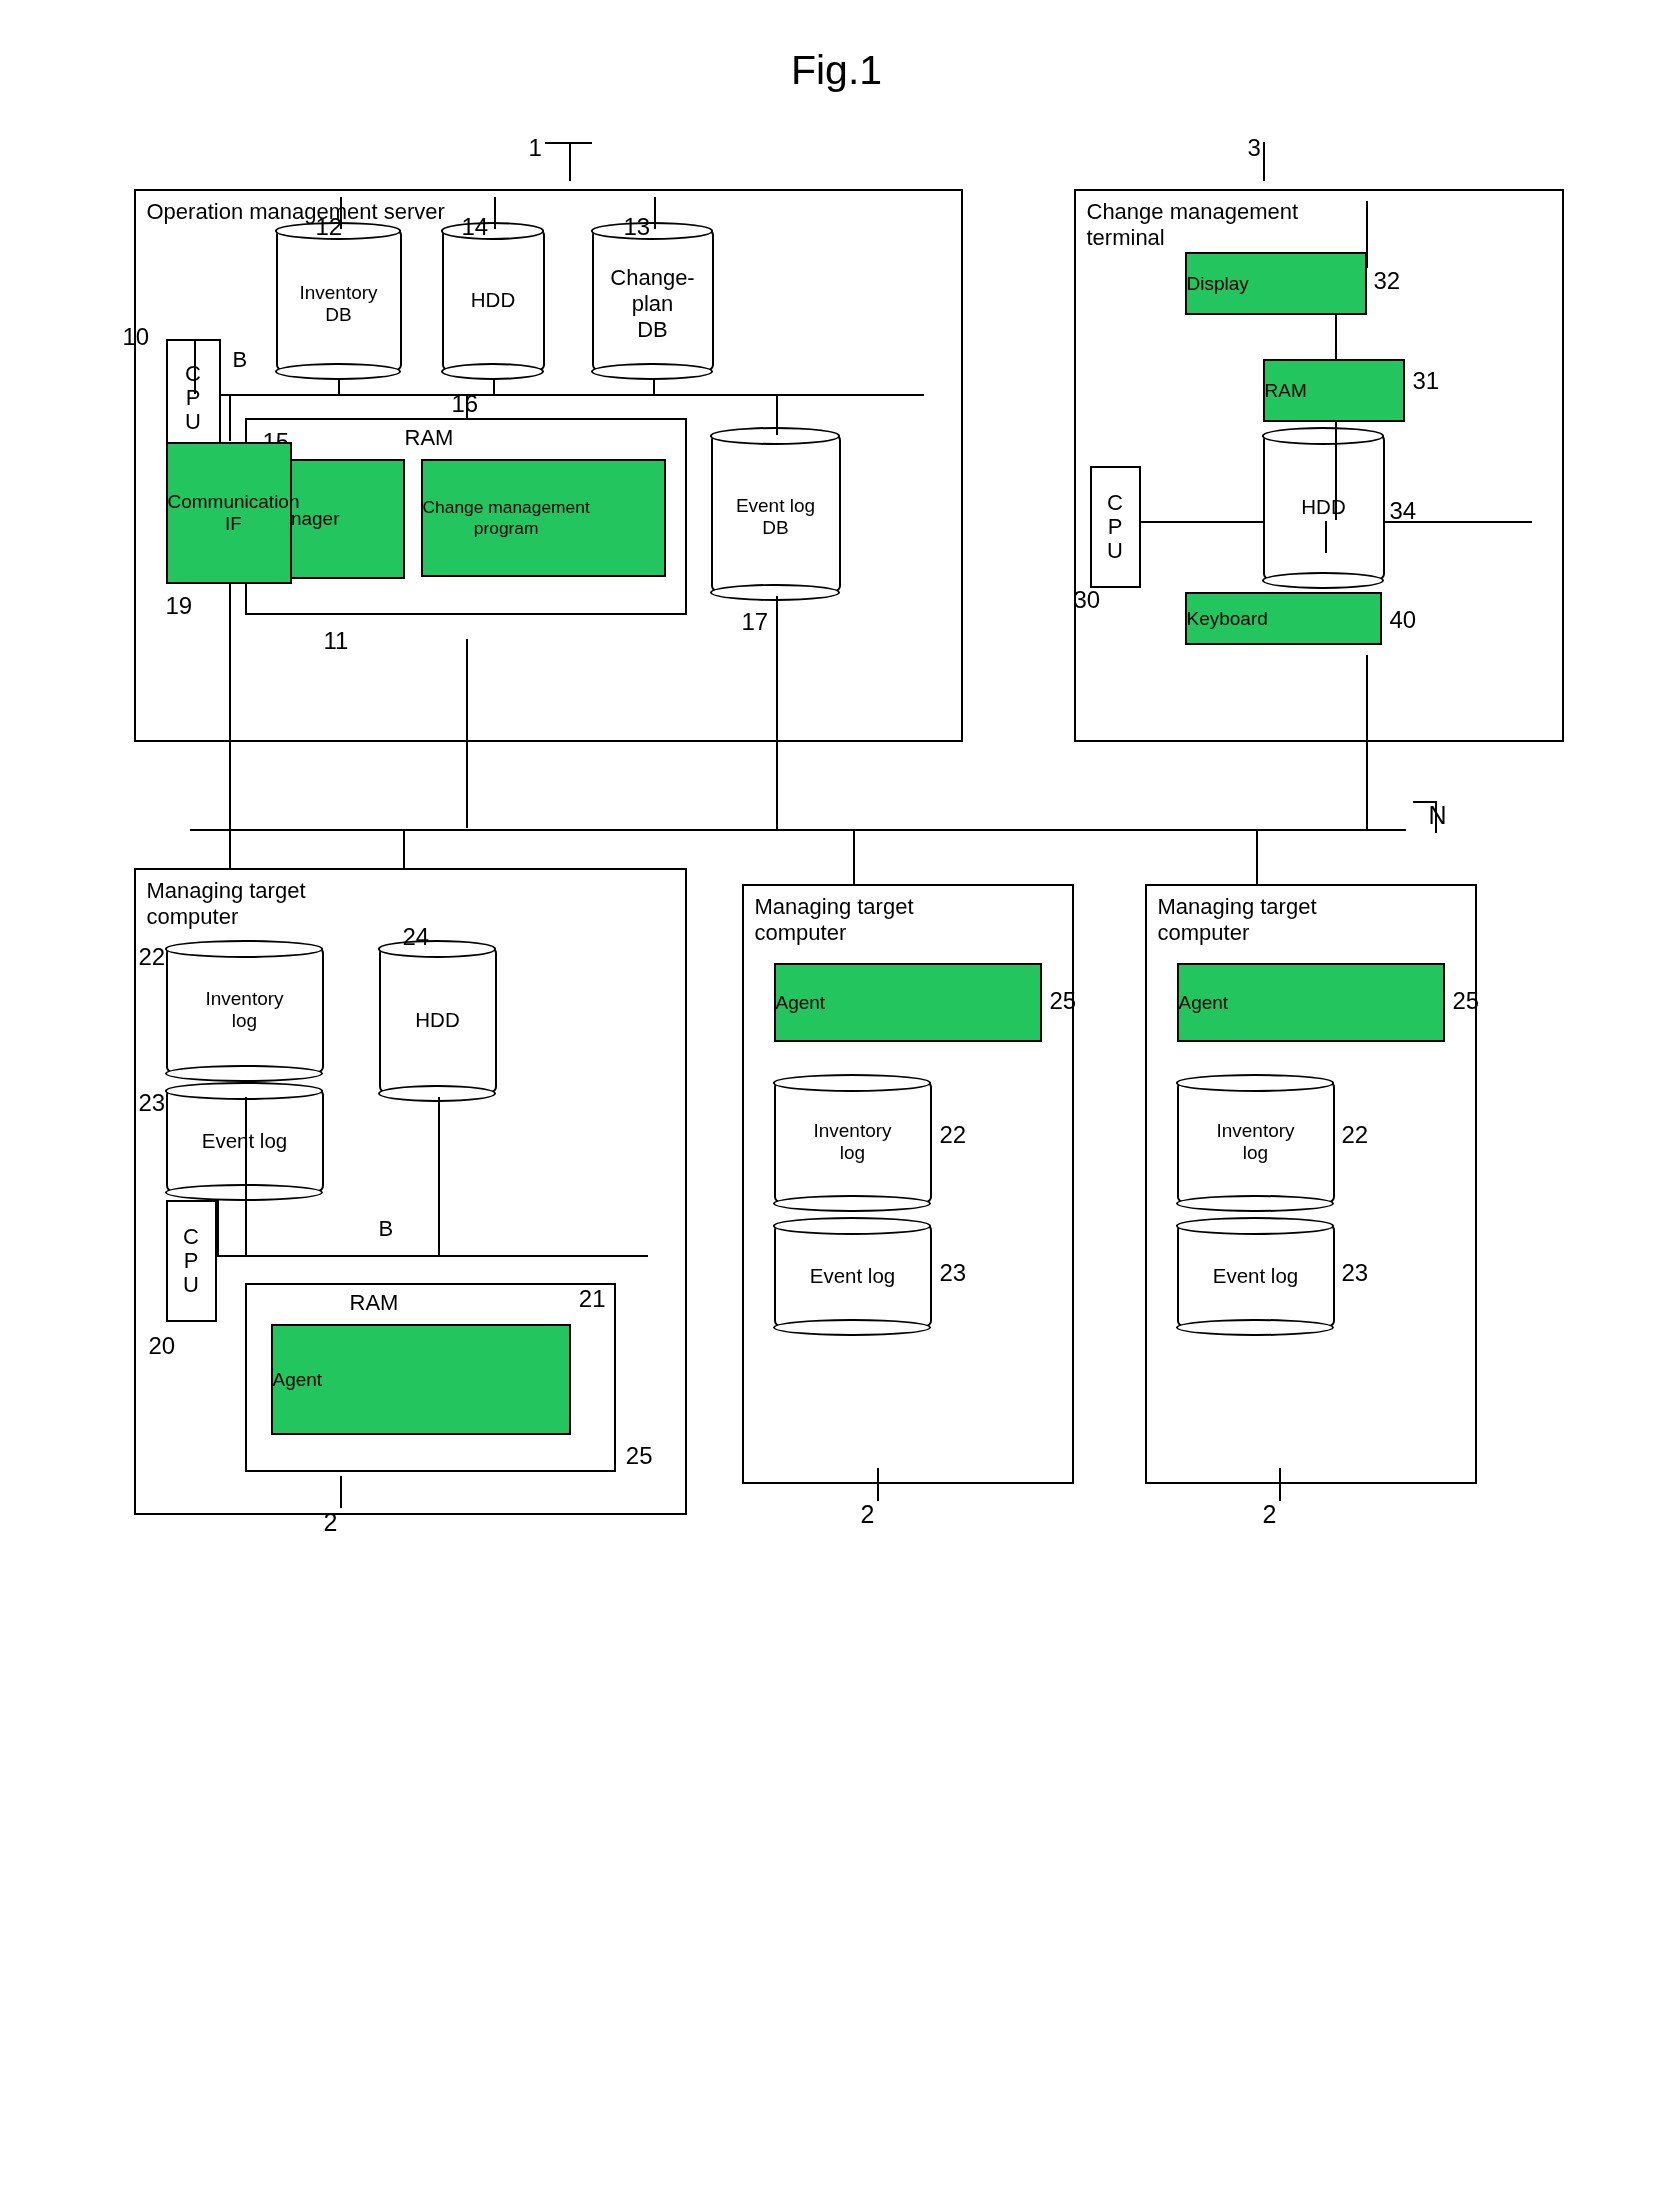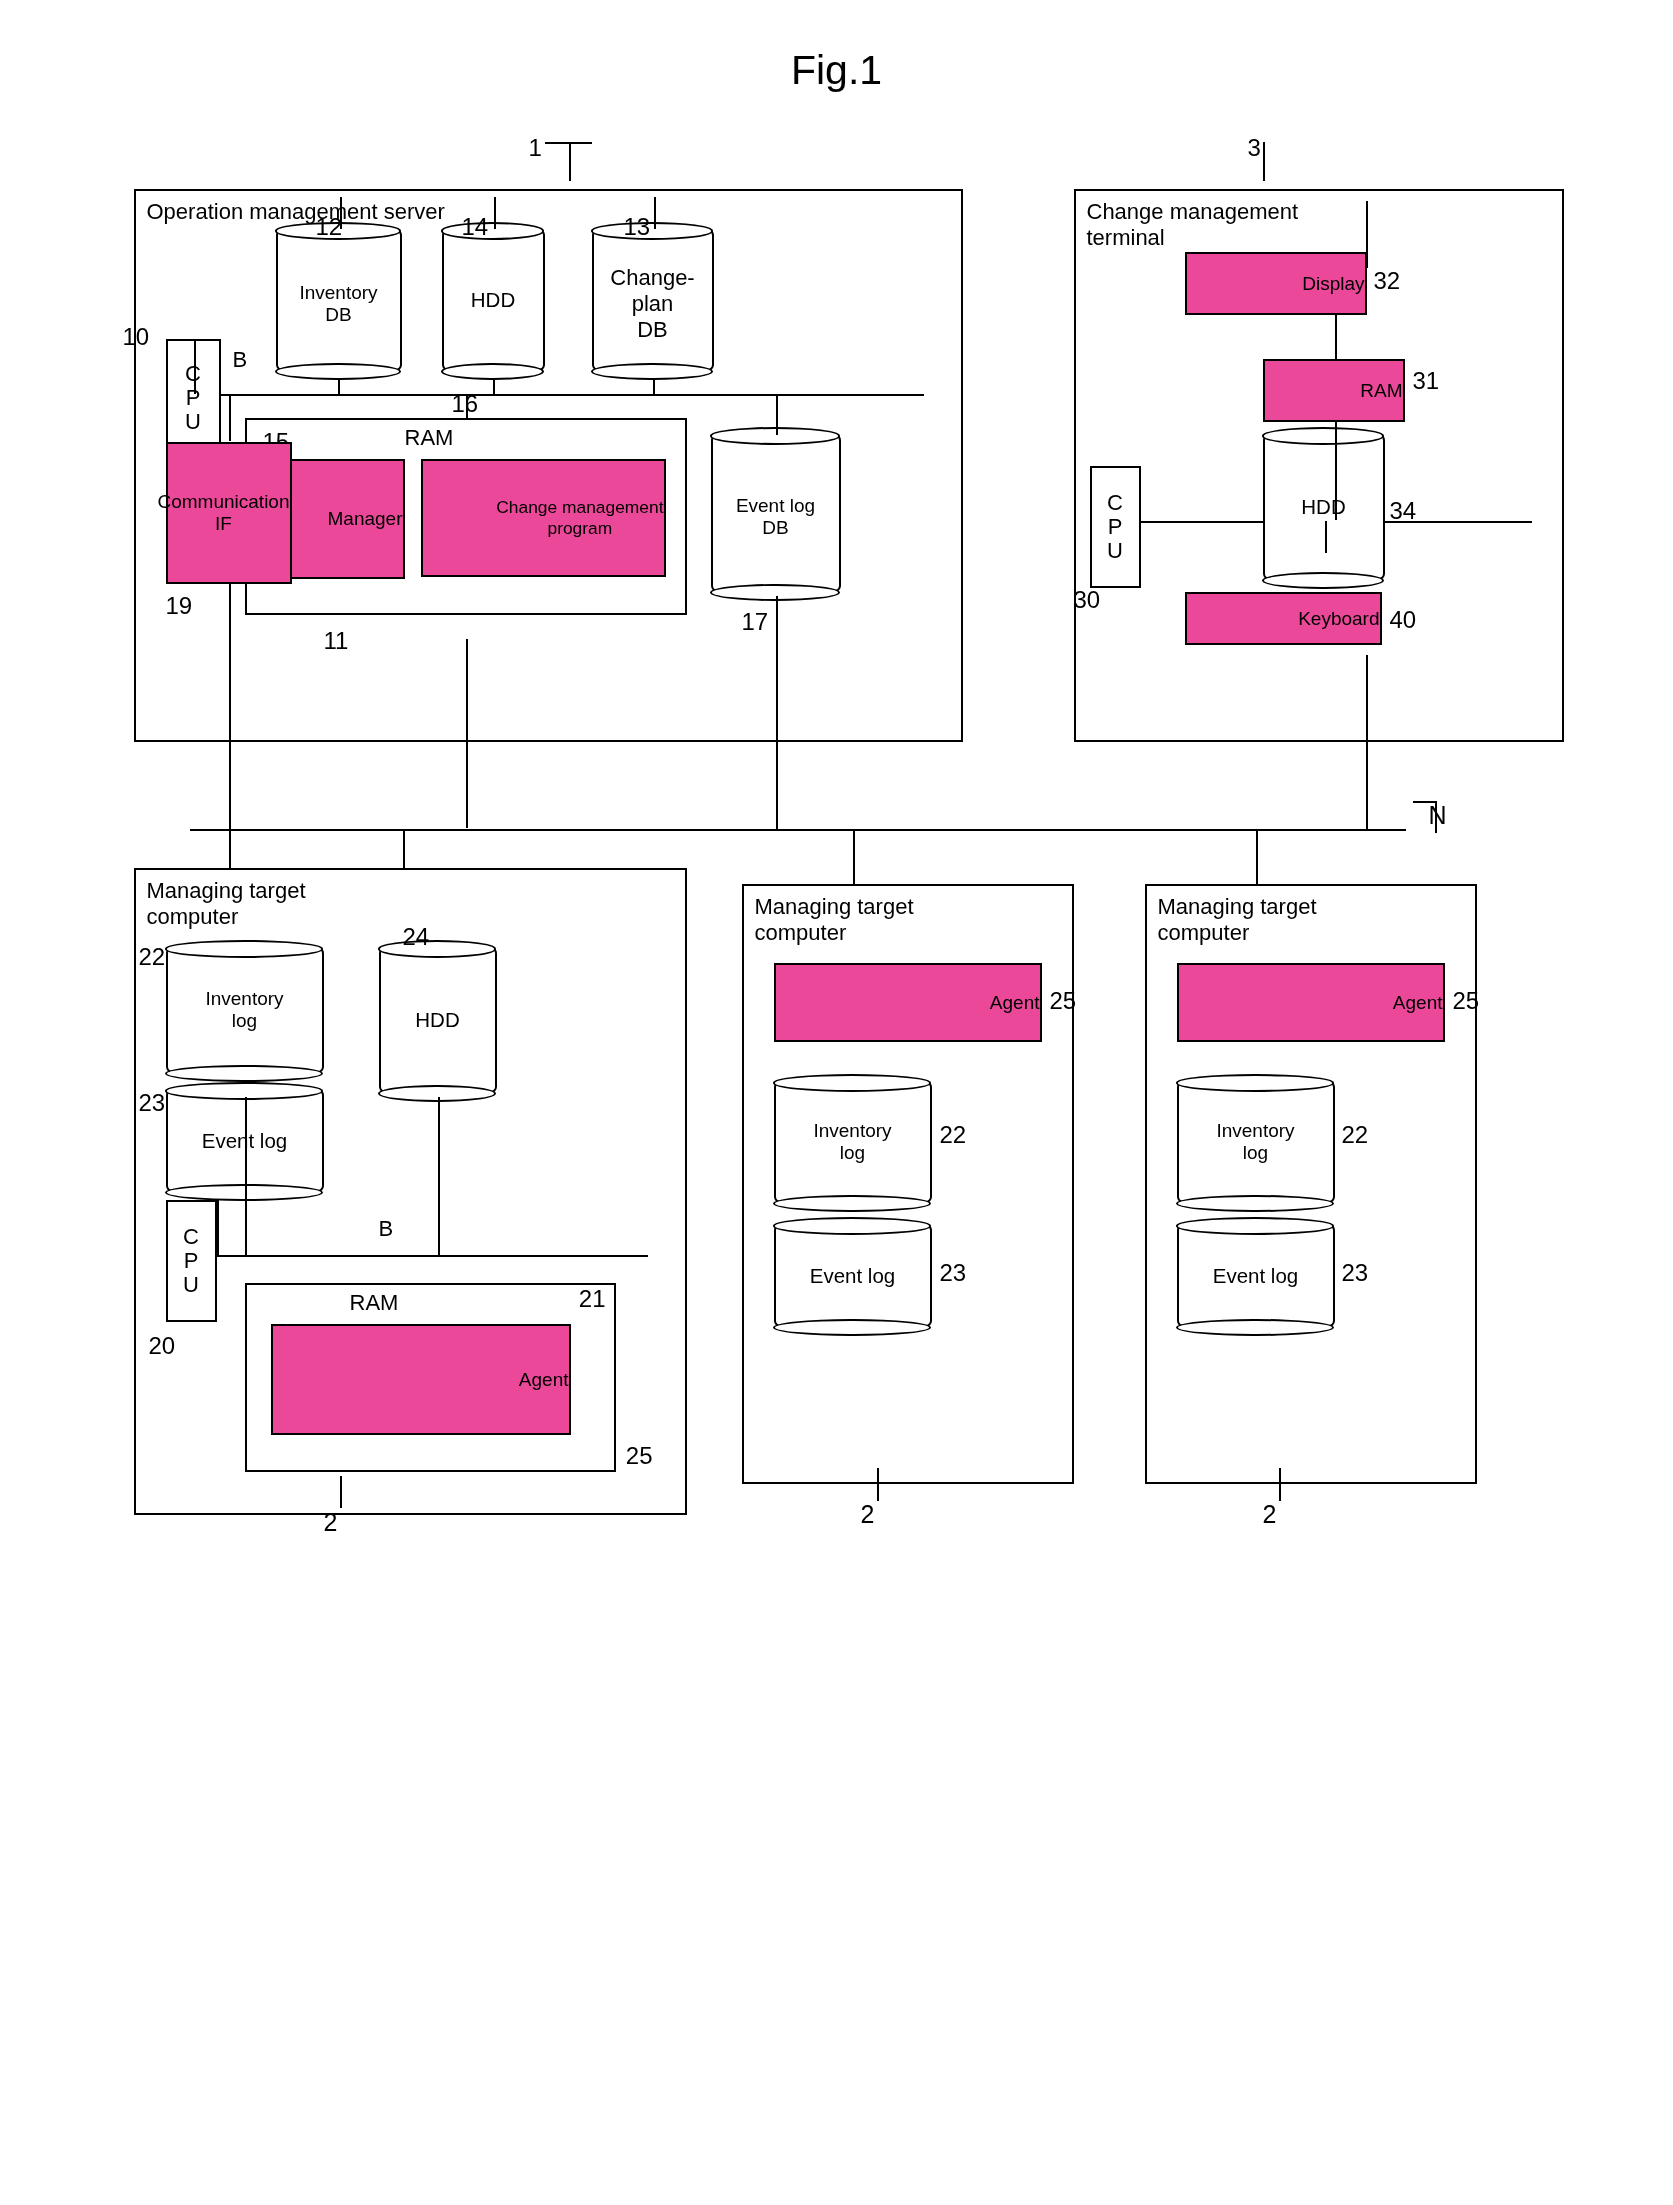--- a/index.html
+++ b/index.html
@@ -115,26 +115,26 @@
       line-height: 1.1;
       display: flex;
       flex-direction: column;
       align-items: center;
       justify-content: center;
     }
 
     
     .inner-box {
       border: 2.4px solid #000;
-      background: #ec4899;
+      background: #22c55e;
       text-align: center;
       font-size: 19px;
       display: flex;
       align-items: center;
-      justify-content: flex-end;
+      justify-content: flex-start;
     }
   </style>
 </head>
 <body>
 
 <div class="page-title">Fig.1</div>
 
 <div class="diagram-container" style="position:relative; height:2116px;">
 
   <span class="ref-label" style="top:8px; left:442px;">1</span>

